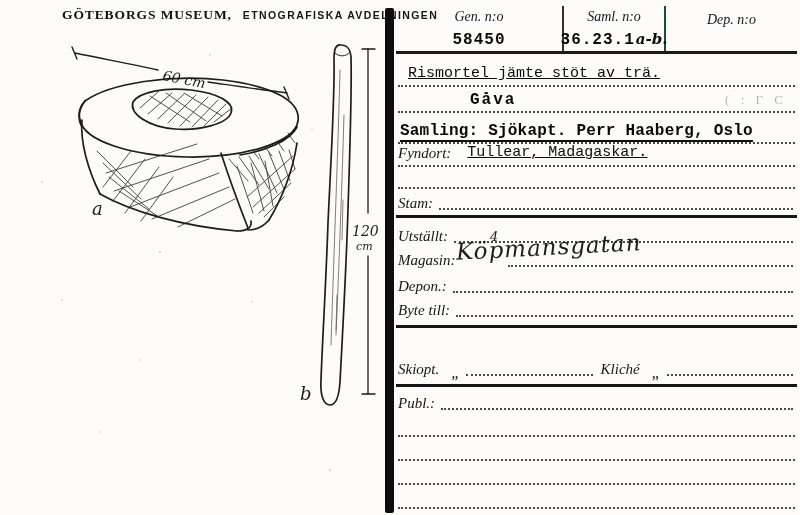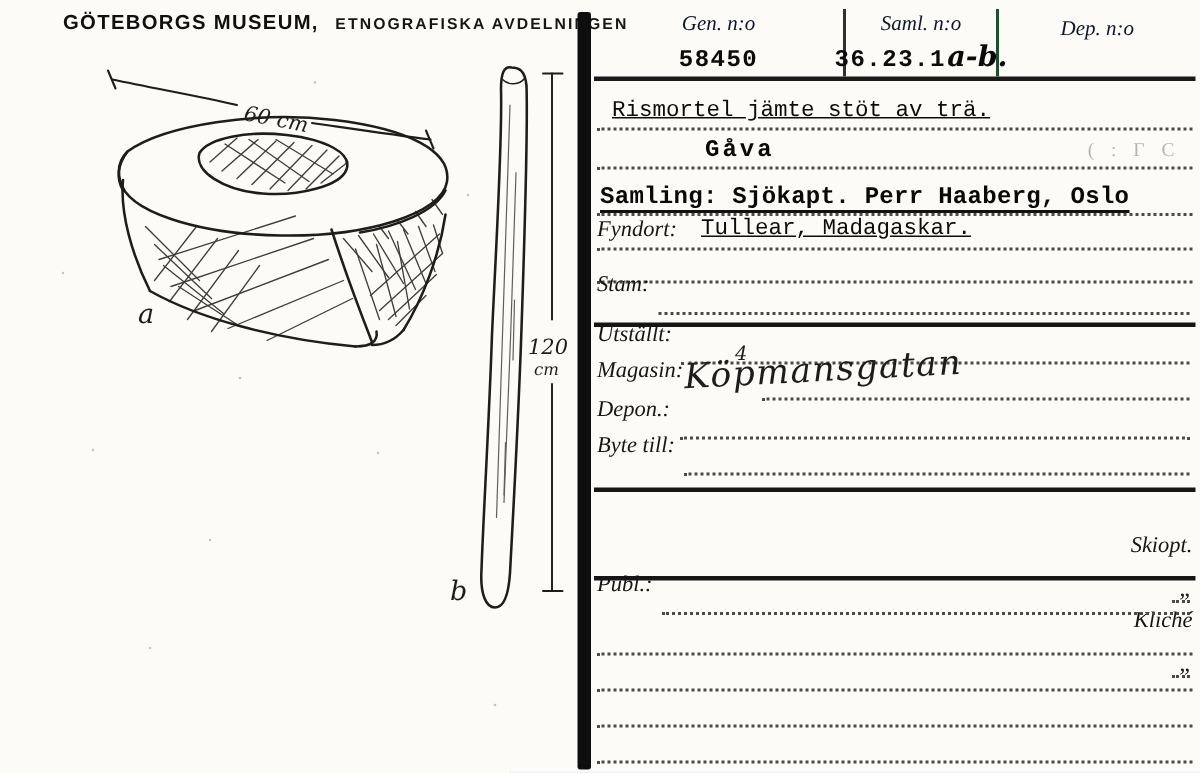--- a/index.html
+++ b/index.html
@@ -2,63 +2,63 @@
 <html><head>
 <meta charset="utf-8">
 <style>
   html,body{margin:0;padding:0;background:#e8e8e8;}
   .card{
     position:relative;width:800px;height:515px;background:#fcfbf7;
     overflow:hidden;font-family:"Liberation Serif",serif;
   }
   
   .mus{position:absolute;top:7px;left:42px;display:flex;align-items:baseline;gap:11px;white-space:nowrap;}
-  .mus-name{font-family:Liberation Sans, sans-serif;font-weight:bold;font-size:13.5px;letter-spacing:.9px;color:#101010;}
+  .mus-name{font-family:Liberation Serif, serif;font-weight:bold;font-size:13.5px;letter-spacing:.9px;color:#101010;margin-left:20px;}
   .mus-dept{font-family:"Liberation Sans",sans-serif;font-weight:bold;font-size:10.5px;letter-spacing:1.4px;color:#161616;}
   
   .sketch{position:absolute;left:0;top:0;width:390px;height:515px;}
   .hand{font-family:"DejaVu Serif",serif;font-style:italic;fill:#1d1d1d;}
   
   .rule{position:absolute;left:385px;top:8px;width:9px;height:505px;background:#0e0e0e;border-radius:2px;}
   
   .form{position:absolute;left:396px;top:0;width:404px;height:515px;}
   .cat{position:absolute;top:6px;left:0;right:3px;height:45px;border-bottom:3px solid #1a1a1a;
        display:grid;grid-template-columns:166px 104px 1fr;}
   .cat-cell{display:flex;flex-direction:column;align-items:center;justify-content:space-between;padding:3px 0 2px;}
   .cat-cell.mid{border-left:2px solid #303030;border-right:2px solid #14532d;}
   .cat-cell.dep{justify-content:flex-start;padding-top:6px;}
   .cat-label{font-style:italic;font-size:14px;color:#0f172a;white-space:nowrap;}
   .cat-value{font-family:"Liberation Mono",monospace;font-weight:bold;font-size:16px;color:#0b0b0b;
              display:flex;align-items:baseline;letter-spacing:1px;white-space:nowrap;}
-  .cat-hand{font-family:"DejaVu Serif",serif;font-style:italic;font-size:19px;letter-spacing:0;margin-left:1px;}
+  .cat-hand{font-family:"DejaVu Serif",serif;font-style:italic;font-size:15px;letter-spacing:0;margin-left:1px;}
   .row{position:absolute;left:2px;right:5px;display:flex;align-items:flex-end;}
   .dotted{border-bottom:2px dotted #4a4a4a;}
   .leader{flex:1 1 auto;border-bottom:2px dotted #4a4a4a;height:0;margin:0 2px 4px 6px;min-width:12px;}
-  .lbl{font-style:italic;font-size:15px;color:#161616;white-space:nowrap;padding-bottom:15px;}
+  .lbl{font-style:italic;font-size:15px;color:#161616;white-space:nowrap;padding-bottom:2px;}
   .typed{font-family:"Liberation Mono",monospace;font-size:15px;color:#0c0c0c;white-space:nowrap;text-decoration:underline;}
   .stamp{font-family:"Liberation Mono",monospace;font-weight:bold;font-size:16px;letter-spacing:2px;color:#090909;margin-left:72px;}
   .ghost{position:absolute;right:8px;bottom:3px;opacity:.32;font-size:13px;letter-spacing:4px;color:#222;white-space:nowrap;}
   .coll{font-family:"Liberation Mono",monospace;font-weight:bold;font-size:16px;color:#090909;
         border-bottom:2.5px solid #111;margin-left:2px;letter-spacing:.2px;white-space:nowrap;}
   .hw{position:absolute;left:58px;top:-13px;font-family:"DejaVu Serif",serif;font-style:italic;
       font-size:23px;color:#1c1c1c;transform:rotate(-3deg);letter-spacing:1px;white-space:nowrap;}
   .hw-mark{position:absolute;left:92px;bottom:3px;font-family:"DejaVu Serif",serif;font-style:italic;
       font-size:13px;color:#1c1c1c;}
   .ditto{font-family:"Liberation Serif",serif;font-style:italic;font-size:16px;color:#161616;
          margin-left:12px;padding-bottom:2px;line-height:10px;}
   .hr{position:absolute;left:0;right:3px;border-top:3px solid #161616;}
   
   .r1{top:56px;height:29px;}   .r2{top:85px;height:26px;}
   .r3{top:116px;height:26px;}  .r4{top:137px;height:28px;}
   .r5{top:165px;height:22px;}  .r6{top:187px;height:27px;}
   .hr1{top:215px;}
   .r7{top:218px;height:29px;}  .r8{top:247px;height:24px;gap:46px;}
   .r9{top:271px;height:26px;}  .r10{top:297px;height:24px;}
   .hr2{top:325px;}
-  .r11{top:331px;height:25px;} .r12{top:356px;height:24px;flex-direction:column;}
+  .r11{top:331px;height:25px;} .r12{top:356px;height:24px;}
   .hr3{top:384px;}
   .r13{top:390px;height:24px;}
   .r14{top:414px;height:21px;} .r15{top:435px;height:24px;}
   .r16{top:459px;height:24px;} .r17{top:483px;height:24px;}
 </style>
 </head>
 <body>
 
 <div class="card">
 

